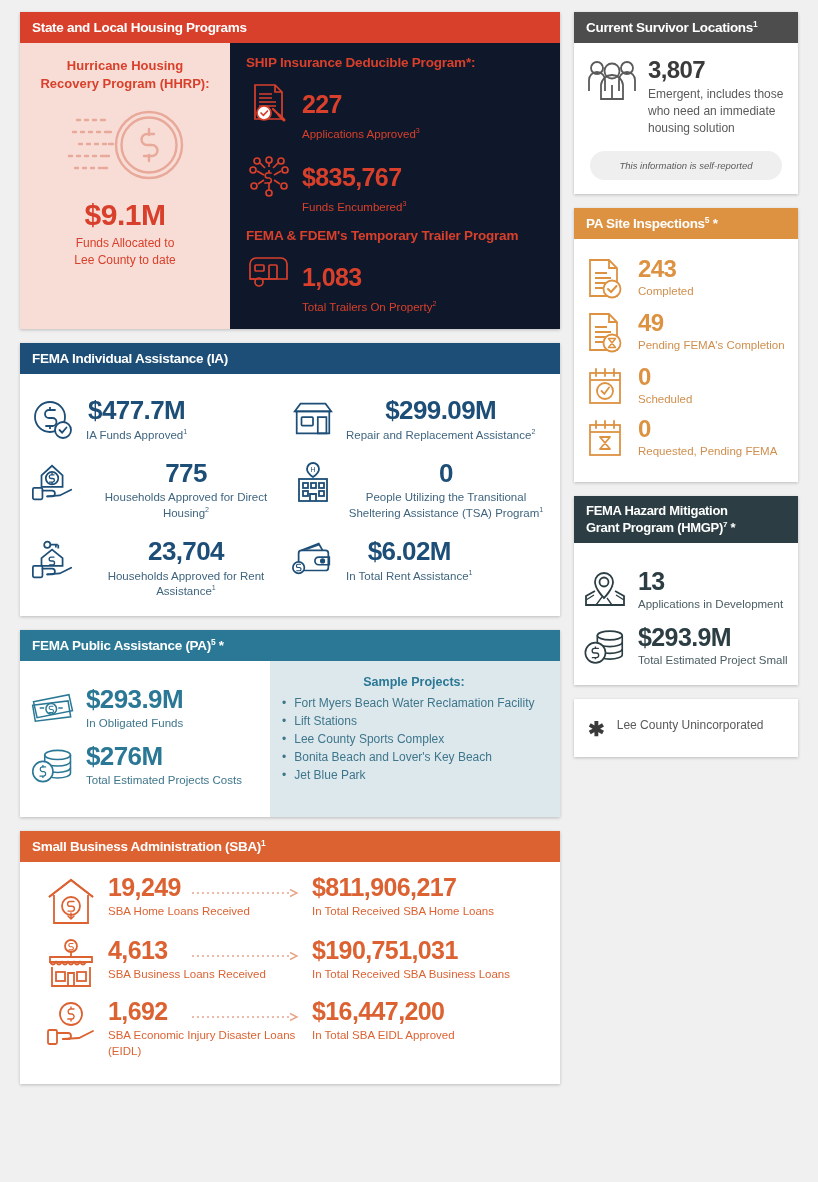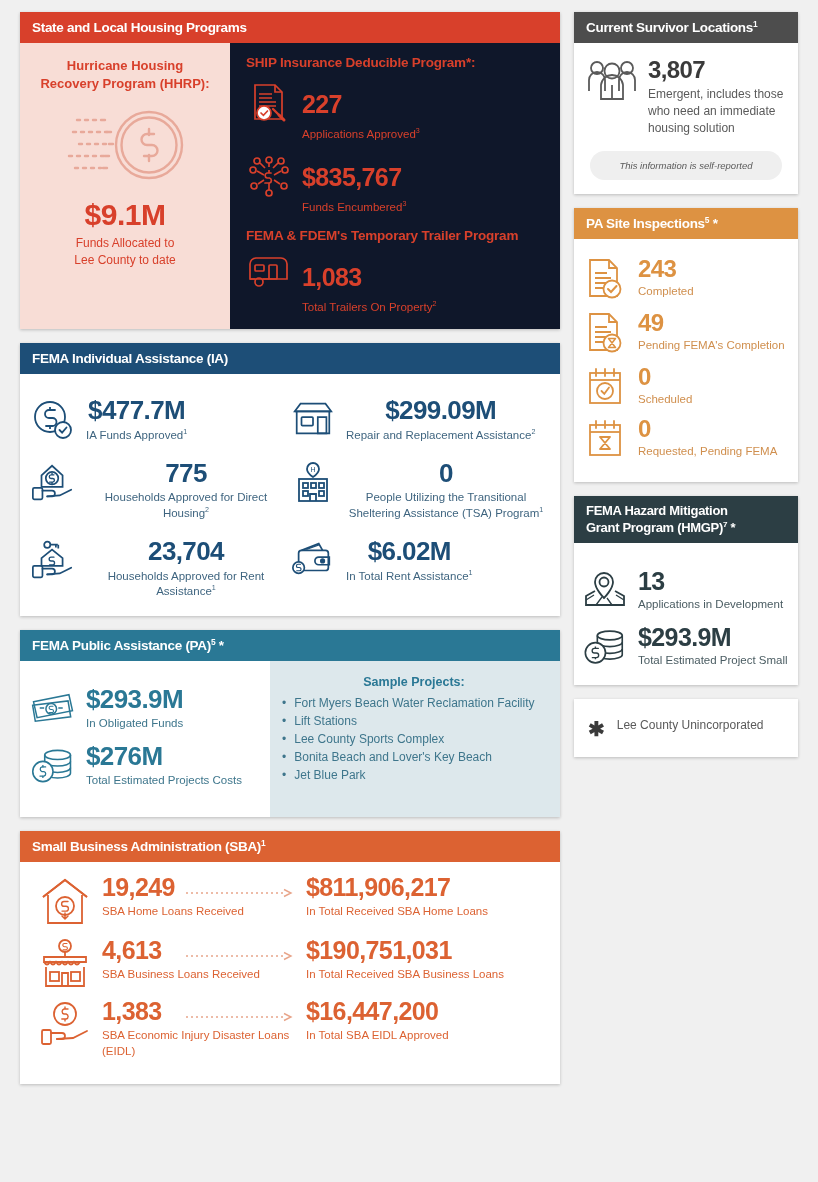--- a/index.html
+++ b/index.html
@@ -52,21 +52,21 @@
   .pa-left { width: 250px; padding: 14px 10px 16px 10px; }
   .pa-right { flex: 1; background: #DDE8EC; padding: 14px 14px 32px 12px; }
   .teal .stat-num { color: #2A7895; font-size: 26px; }
   .teal .stat-lbl { color: #3E768C; }
   .sample-title { color: #2A7895; font-weight: bold; font-size: 12.5px; text-align: center; margin-bottom: 6px; }
   .sample-list { list-style: none; }
   .sample-list li { color: #3E768C; font-size: 12px; line-height: 1.42; display: flex; gap: 8px; margin-bottom: 1px; }
   .sample-list li .bullet { color: #3E768C; flex: 0 0 auto; }
 
   
-  .sba-body { padding: 12px 14px 16px 16px; }
+  .sba-body { padding: 12px 14px 16px 22px; }
   .sba-row { display: flex; align-items: flex-start; gap: 8px; margin-bottom: 9px; }
   .sba-ic { flex: 0 0 58px; display: flex; justify-content: center; padding-top: 2px; }
   .sba-mid { flex: 0 0 188px; }
   .sba-arrow { flex: 0 0 auto; width: 0; position: relative; }
   .sba-right { flex: 1; }
   .sba-num { color: #DC6232; font-weight: bold; font-size: 25px; letter-spacing: -0.6px; line-height: 1.1; }
   .sba-lbl { color: #DC6232; font-size: 11.5px; line-height: 1.35; margin-top: 3px; }
   .sba-amt { color: #DC6232; font-weight: bold; font-size: 25px; letter-spacing: -0.6px; line-height: 1.1; }
   .dots { position: absolute; top: 14px; left: -112px; width: 110px; height: 10px; }
 
@@ -441,21 +441,21 @@
             <svg width="54" height="48" viewBox="0 0 54 48" fill="none" stroke="#DC6232" stroke-width="1.8">
               <circle cx="27" cy="14" r="11"></circle>
               <path d="M30 9 h-4 a2.6 2.6 0 0 0 0 5 h2.2 a2.6 2.6 0 0 1 0 5 h-4.4" stroke-width="1.4" stroke-linecap="round"></path>
               <path d="M27 6.5 v2.5 M27 19 v2.5" stroke-width="1.4"></path>
               <rect x="4" y="30" width="9" height="14" rx="1.5"></rect>
               <path d="M13 33 h11 a3 3 0 0 1 0 6 h-5" stroke-linecap="round"></path>
               <path d="M19 39 l16 -1 l14 -7" stroke-linecap="round"></path>
             </svg>
           </div>
           <div class="sba-mid">
-            <div class="sba-num">1,383</div>
+            <div class="sba-num">1,692</div>
             <div class="sba-lbl">SBA Economic  Injury Disaster Loans (EIDL)</div>
           </div>
           <div class="sba-arrow">
             <svg class="dots" viewBox="0 0 110 10" fill="none" stroke="#E8A58A" stroke-width="1.4">
               <path d="M0 5 h98" stroke-dasharray="2 3"></path>
               <path d="M98 1.5 l7 3.5 l-7 3.5"></path>
             </svg>
           </div>
           <div class="sba-right">
             <div class="sba-amt">$16,447,200</div>

